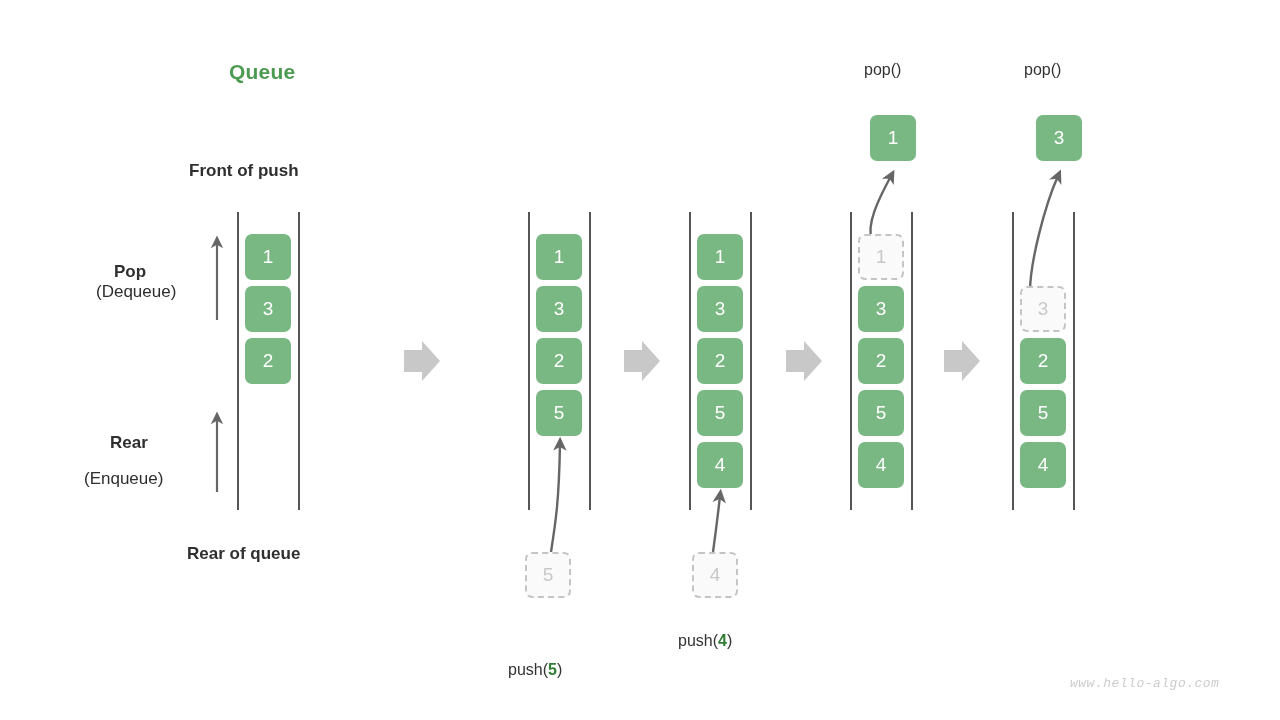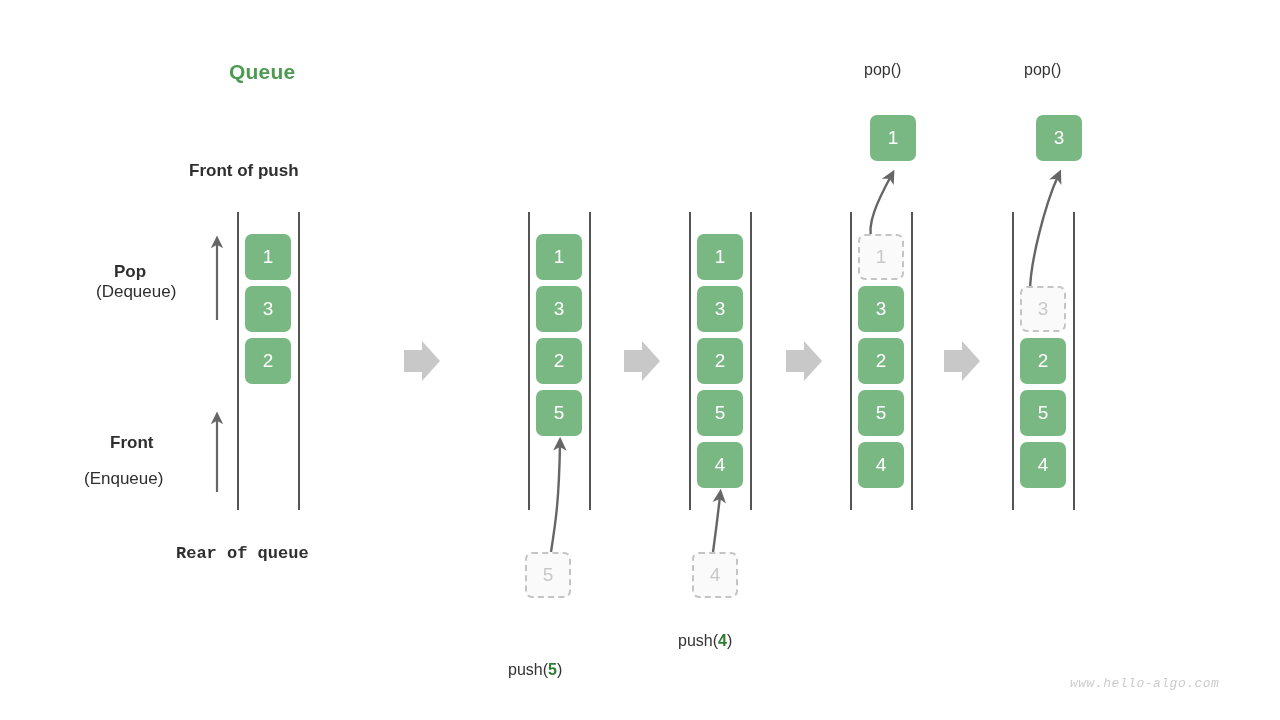--- a/index.html
+++ b/index.html
@@ -141,24 +141,24 @@
     </g>
   </svg>
 
   <div class="abs title-queue" style="left:229px; top:60px;">Queue</div>
 
   <div class="abs label-bold" style="left:189px; top:161px;">Front of push</div>
 
   <div class="abs label-bold" style="left:114px; top:262px;">Pop</div>
   <div class="abs label-reg" style="left:84px; top:282px;margin-left:12px;">(Dequeue)</div>
 
-  <div class="abs label-bold" style="left:110px; top:433px;">Front</div>
+  <div class="abs label-bold" style="left:110px; top:433px;">Rear</div>
   <div class="abs label-reg" style="left:84px; top:469px;">(Enqueue)</div>
 
-  <div class="abs label-bold" style="left:176px; top:544px;font-family:Liberation Mono, monospace;">Rear of queue</div>
+  <div class="abs label-bold" style="left:187px; top:544px;">Rear of queue</div>
 
   <div class="rail" style="left:237px; top:212px; height:298px;"></div>
   <div class="rail" style="left:298px; top:212px; height:298px;"></div>
 
   <div class="cell" style="left:245px; top:234px;">1</div>
   <div class="cell" style="left:245px; top:286px;">3</div>
   <div class="cell" style="left:245px; top:338px;">2</div>
 
   <div class="rail" style="left:528px; top:212px; height:298px;"></div>
   <div class="rail" style="left:589px; top:212px; height:298px;"></div>

